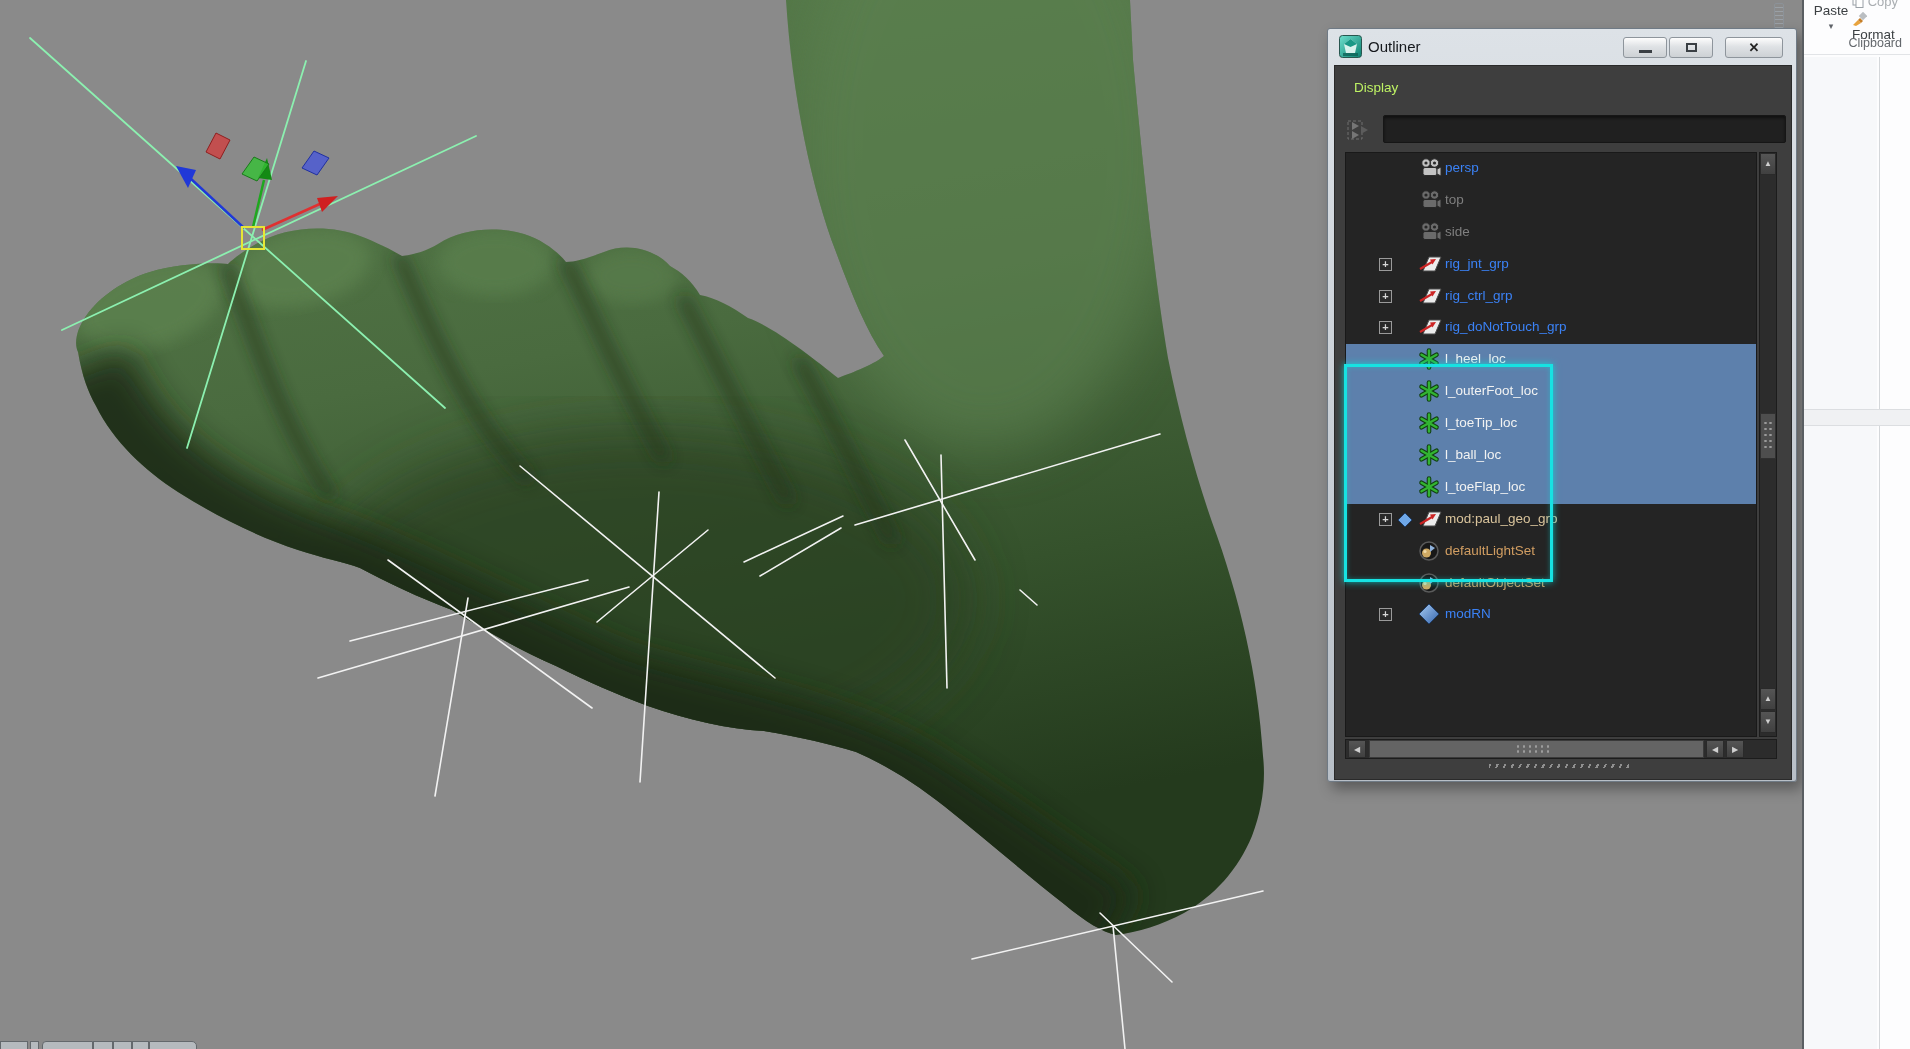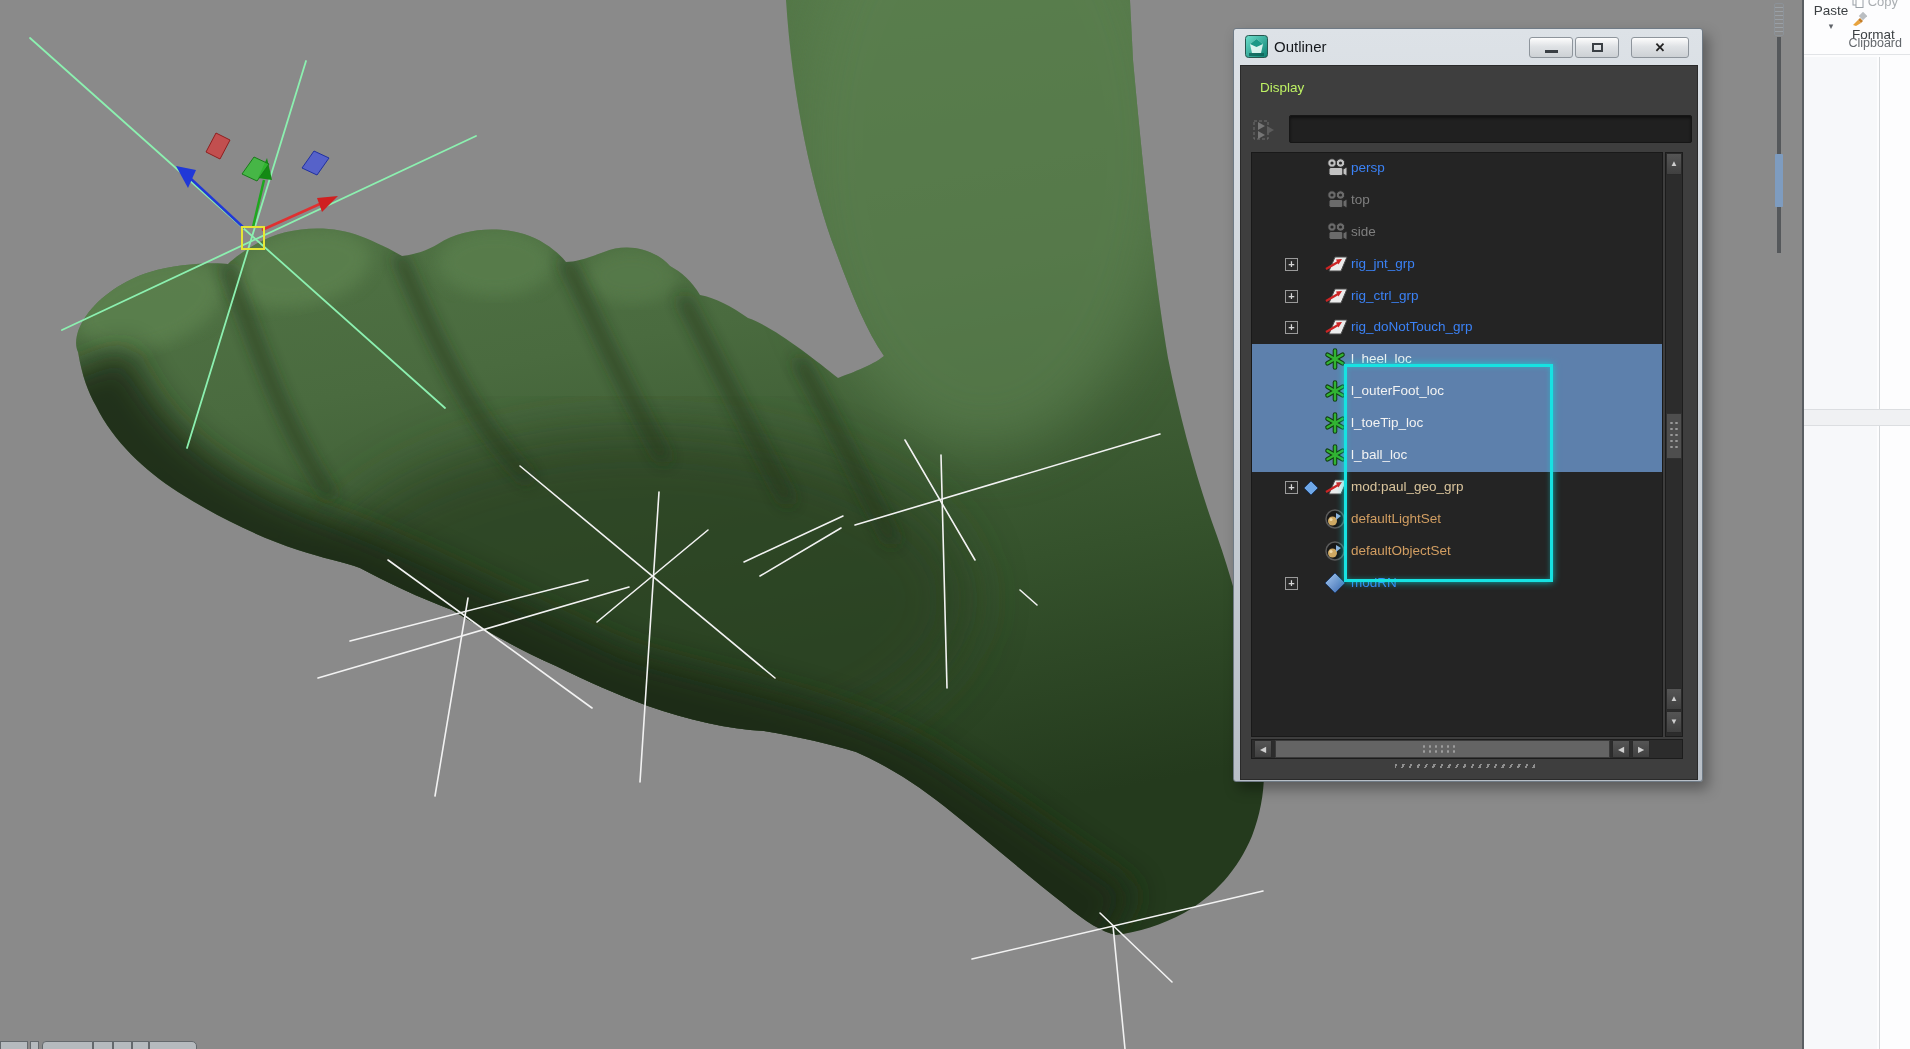--- a/index.html
+++ b/index.html
@@ -13,21 +13,21 @@
 
   
   .mini-scroll{position:absolute;left:1774px;top:3px;width:10px;height:252px;}
   .mini-scroll .ms-thumb{position:absolute;left:0;top:0;width:10px;height:33px;border-radius:2px;
      background:linear-gradient(#e7eaec,#c3c8cd);border:1px solid #8c9298;box-sizing:border-box;
      background-image:repeating-linear-gradient(0deg,transparent 0 3px,#9aa0a6 3px 4px);}
   .mini-scroll .ms-track{position:absolute;left:3px;top:34px;width:4px;height:216px;background:#55585b;}
   .mini-scroll .ms-blue{position:absolute;left:1px;top:151px;width:8px;height:53px;background:#7e9cc0;border-radius:1px;}
 
   
-  #outliner{position:absolute;left:1233px;top:28px;width:470px;height:754px;
+  #outliner{position:absolute;left:1327px;top:28px;width:470px;height:754px;
     background:linear-gradient(#dde2e7,#b8bfc7);border:1px solid #6f7a85;border-radius:3px;
     box-shadow:5px 7px 14px rgba(0,0,0,.35);box-sizing:border-box;}
   .titlebar{position:absolute;left:0;top:0;right:0;height:36px;}
   .titlebar .app-icon{position:absolute;left:11px;top:6px;width:23px;height:23px;}
   .titlebar .title{position:absolute;left:40px;top:9px;font-size:15px;color:#15181c;}
   .winbtn{position:absolute;top:8px;height:21px;border:1px solid #8e959c;border-radius:3px;
     background:linear-gradient(#fdfdfd,#dfe2e5 45%,#cdd1d5);box-sizing:border-box;text-align:center;}
   .winbtn.min{left:295px;width:44px;}
   .winbtn.max{left:341px;width:44px;}
   .winbtn.close{left:397px;width:58px;font-size:13px;color:#222;line-height:19px;font-weight:bold;}
@@ -433,20 +433,37 @@
               </g>
               <g stroke="#32b432" stroke-width="2.4" stroke-linecap="round">
                 <line x1="11" y1="2.5" x2="11" y2="19.5"></line>
                   <line x1="3.5" y1="6.7" x2="18.5" y2="15.3"></line>
                   <line x1="3.5" y1="15.3" x2="18.5" y2="6.7"></line>
               </g>
             </svg>
           </span>
           <span class="lbl sel">l_ball_loc</span>
         </div>
+        <div class="row selected">
+          <span class="ricon">
+            <svg width="22" height="22" viewBox="0 0 22 22">
+              <g stroke="#123f12" stroke-width="4.6" stroke-linecap="round">
+                <line x1="11" y1="2.5" x2="11" y2="19.5"></line>
+                  <line x1="3.5" y1="6.7" x2="18.5" y2="15.3"></line>
+                  <line x1="3.5" y1="15.3" x2="18.5" y2="6.7"></line>
+              </g>
+              <g stroke="#32b432" stroke-width="2.4" stroke-linecap="round">
+                <line x1="11" y1="2.5" x2="11" y2="19.5"></line>
+                  <line x1="3.5" y1="6.7" x2="18.5" y2="15.3"></line>
+                  <line x1="3.5" y1="15.3" x2="18.5" y2="6.7"></line>
+              </g>
+            </svg>
+          </span>
+          <span class="lbl sel">l_toeFlap_loc</span>
+        </div>
 
         <div class="row">
           <span class="plusbox">+</span>
           <span class="badge">
             <svg width="16" height="16" viewBox="0 0 16 16">
               <polygon points="8,1 15,8 8,15 1,8" fill="#6fa8e8" stroke="#1e3c66"></polygon>
             </svg>
           </span>
           <span class="ricon">
             <svg width="26" height="22" viewBox="0 0 26 22">

